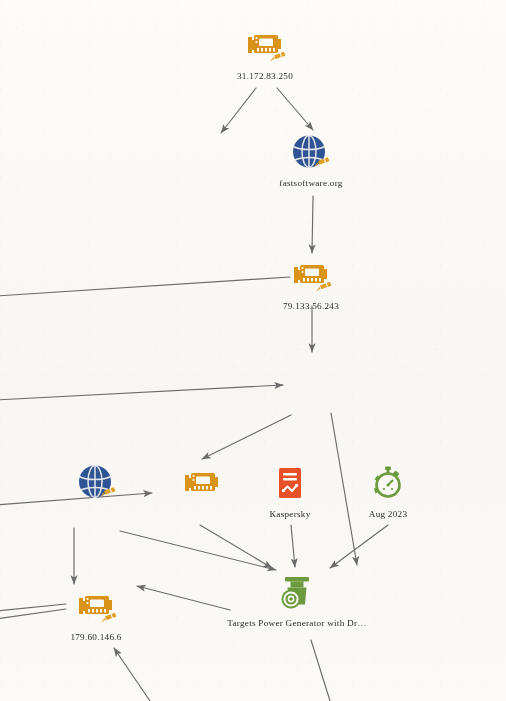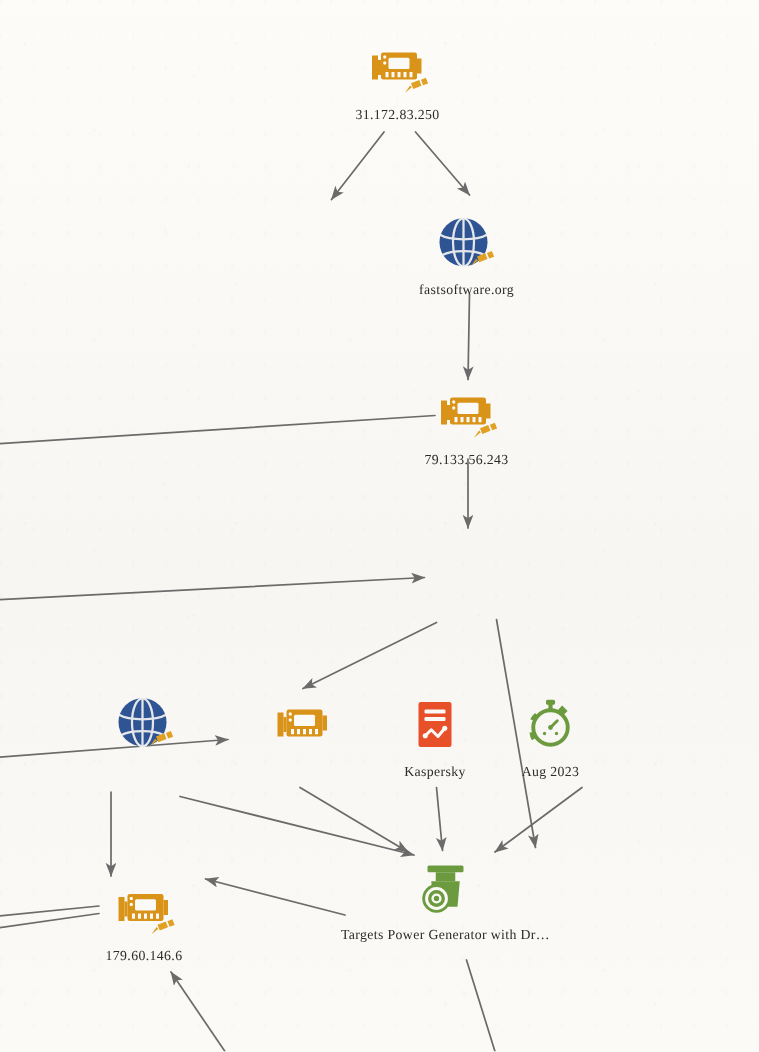--- a/index.html
+++ b/index.html
@@ -136,21 +136,21 @@
           <path d="M32 30.5 l5.5 -2.2 l1.5 3.8 l-5.5 2.2 z"></path>
           <path d="M38.6 28.1 l3.3 -1.3 l1.5 3.8 l-3.3 1.3 z"></path>
           <path d="M32.6 33.2 l-4.6 3.6 l3.4 -4.8 z"></path>
         </g>
       </svg>
     </span>
     <span class="node-label">31.172.83.250</span>
   </div>
 
 
-  <div class="node" style="left:311px; top:142px;">
+  <div class="node" style="left:311px; top:132px;">
     <span class="node-icon">
       <svg width="46" height="42" viewBox="0 0 46 42">
         <circle cx="21" cy="19.5" r="16" fill="#2f5494"></circle>
         <g stroke="#f4f4f2" stroke-width="1.5" fill="none" opacity="0.92">
           <ellipse cx="21" cy="19.5" rx="7" ry="16"></ellipse>
           <path d="M5.4 14.5 C12 18.5, 30 18.5, 36.6 14.5"></path>
           <path d="M7 28 C13 24.5, 29 24.5, 35 28"></path>
           <path d="M21 3.5 L21 35.5"></path>
         </g>
         <g fill="#e0a024">
@@ -248,21 +248,21 @@
         </g>
         <g fill="#fbfaf7">
           <circle cx="16.5" cy="27.5" r="1.7"></circle>
           <circle cx="29.5" cy="22.5" r="1.7"></circle>
         </g>
       </svg>
     </span>
     <span class="node-label">Kaspersky</span>
   </div>
 
-  <div class="node" style="left:367px; top:463px;">
+  <div class="node" style="left:388px; top:463px;">
     <span class="node-icon">
       <svg width="46" height="42" viewBox="0 0 46 42">
         <g fill="none" stroke="#6c9a3f" stroke-width="2.6">
           <circle cx="23" cy="22" r="11.5"></circle>
         </g>
         <g fill="#6c9a3f">
           <rect x="20" y="3.5" width="6" height="3.4" rx="1"></rect>
           <rect x="21.6" y="6" width="2.8" height="4"></rect>
           <path d="M30.8 7.4 l3.6 3.6 l-3.2 3.2 l-3.6 -3.6 z"></path>
           <path d="M9.5 16.5 a13 13 0 0 1 3.2 -4.2 l2.4 2.6 a9.5 9.5 0 0 0 -2.3 3 z"></path>

